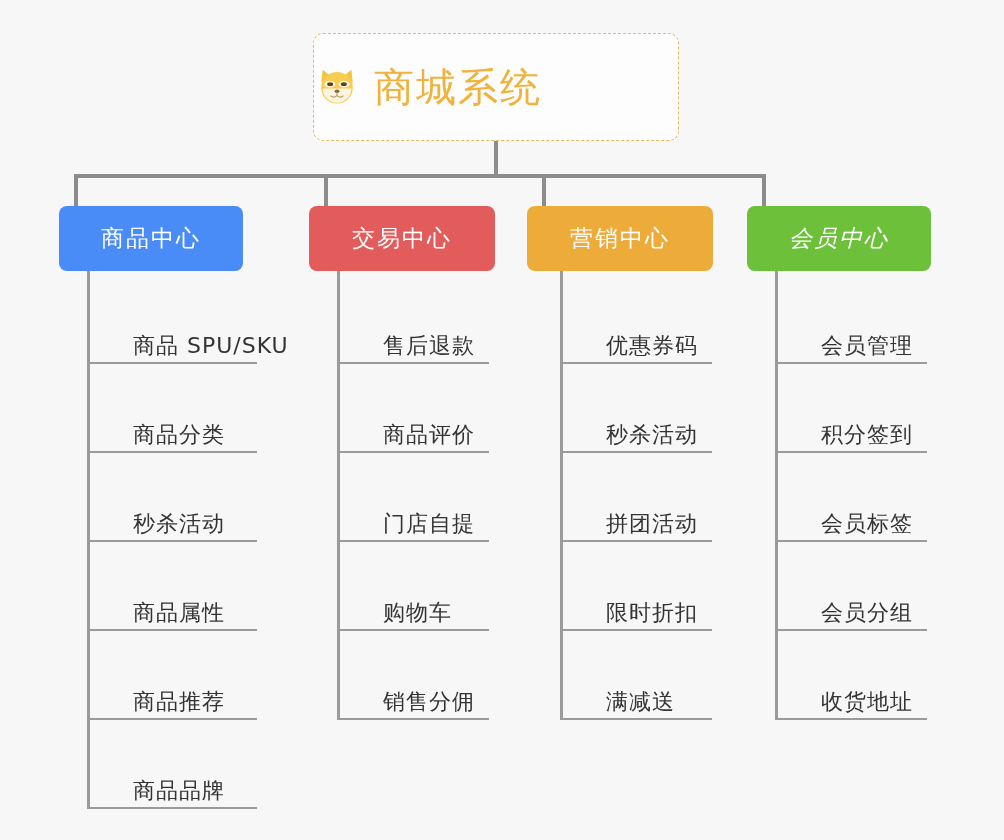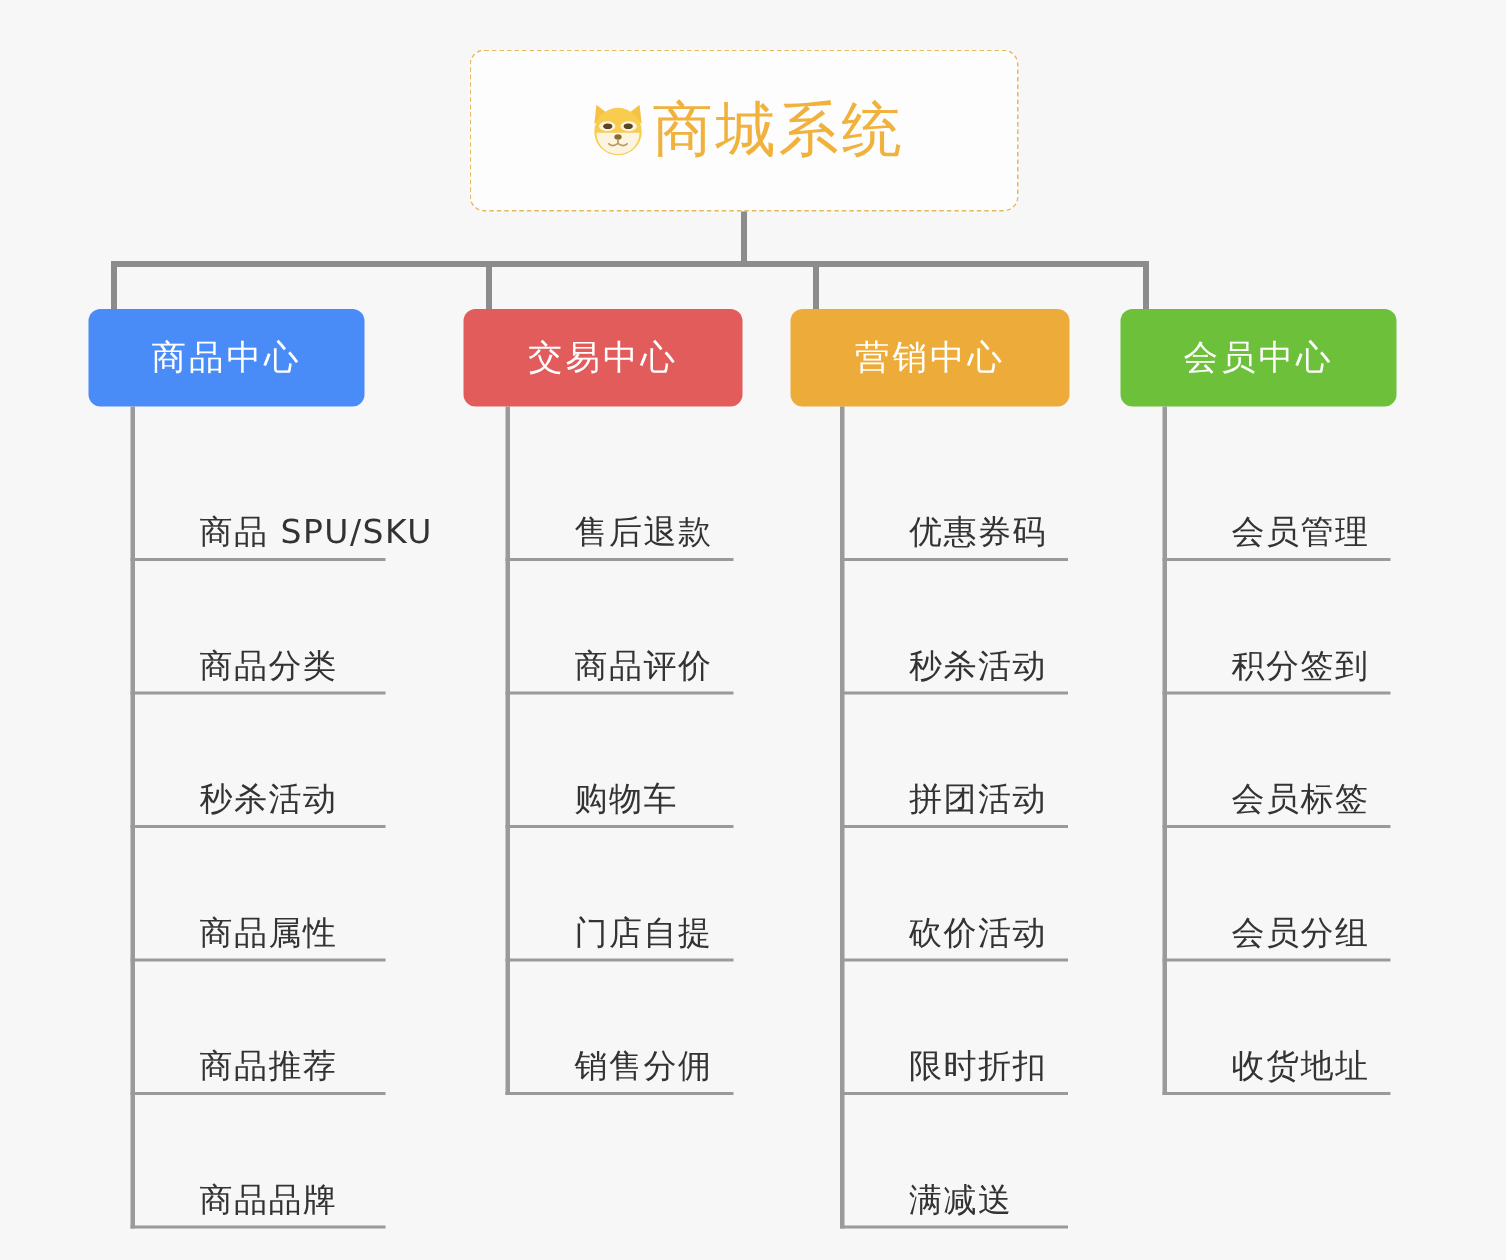--- a/index.html
+++ b/index.html
@@ -28,21 +28,22 @@
     left: 313px;
     top: 33px;
     width: 366px;
     height: 108px;
     background: #fdfdfd;
     border: 1px dashed #e8b860;
     border-radius: 10px;
     box-sizing: border-box;
     display: flex;
     align-items: center;
-    justify-content: center;
+    justify-content: flex-start;
+    gap: 14px;
   }
   .root-emoji {
     width: 46px;
     height: 46px;
     flex: 0 0 auto;
     display: block;
   }
   .root-title {
     font-size: 40px;
     color: #f0b23c;
@@ -97,21 +98,21 @@
     font-size: 23px;
     letter-spacing: 2px;
     box-sizing: border-box;
     font-family: "DejaVu Sans", "Liberation Sans", sans-serif;
   }
 
   
   .sub-list {
     position: relative;
     margin-top: 0;
-    padding-top: 14px;
+    padding-top: 4px;
   }
   .spine {
     position: absolute;
     left: 0px;
     top: 0px;
     bottom: 0px;
     width: 3px;
     background: #9a9a9a;
   }
   .sub-item {
@@ -218,25 +219,25 @@
           <div class="spine"></div>
           <div class="sub-item">
             <span class="sub-label">售后退款</span>
             <div class="sub-underline" style="width: 152px;"></div>
           </div>
           <div class="sub-item">
             <span class="sub-label">商品评价</span>
             <div class="sub-underline" style="width: 152px;"></div>
           </div>
           <div class="sub-item">
+            <span class="sub-label">门店自提</span>
+            <div class="sub-underline" style="width: 152px;"></div>
+          </div>
+          <div class="sub-item">
             <span class="sub-label">购物车</span>
-            <div class="sub-underline" style="width: 152px;"></div>
-          </div>
-          <div class="sub-item">
-            <span class="sub-label">门店自提</span>
             <div class="sub-underline" style="width: 152px;"></div>
           </div>
           <div class="sub-item">
             <span class="sub-label">销售分佣</span>
             <div class="sub-underline" style="width: 152px;"></div>
           </div>
         </div>
       </div>
       <div class="column" style="left: 527px; width: 186px;">
         <div class="cat-box" style="background: rgb(237, 172, 58); width: 186px;">
@@ -250,35 +251,31 @@
           </div>
           <div class="sub-item">
             <span class="sub-label">秒杀活动</span>
             <div class="sub-underline" style="width: 152px;"></div>
           </div>
           <div class="sub-item">
             <span class="sub-label">拼团活动</span>
             <div class="sub-underline" style="width: 152px;"></div>
           </div>
           <div class="sub-item">
-            <span class="sub-label">砍价活动</span>
-            <div class="sub-underline" style="width: 152px;"></div>
-          </div>
-          <div class="sub-item">
             <span class="sub-label">限时折扣</span>
             <div class="sub-underline" style="width: 152px;"></div>
           </div>
           <div class="sub-item">
             <span class="sub-label">满减送</span>
             <div class="sub-underline" style="width: 152px;"></div>
           </div>
         </div>
       </div>
       <div class="column" style="left: 747px; width: 184px;">
-        <div class="cat-box" style="background: rgb(108, 192, 58); width: 184px;">
+        <div class="cat-box" style="background: rgb(108, 192, 58); width: 184px; font-style: italic;">
           <span>会员中心</span>
         </div>
         <div class="sub-list" style="left: 14px; margin-left: 14px;">
           <div class="spine"></div>
           <div class="sub-item">
             <span class="sub-label">会员管理</span>
             <div class="sub-underline" style="width: 152px;"></div>
           </div>
           <div class="sub-item">
             <span class="sub-label">积分签到</span>

